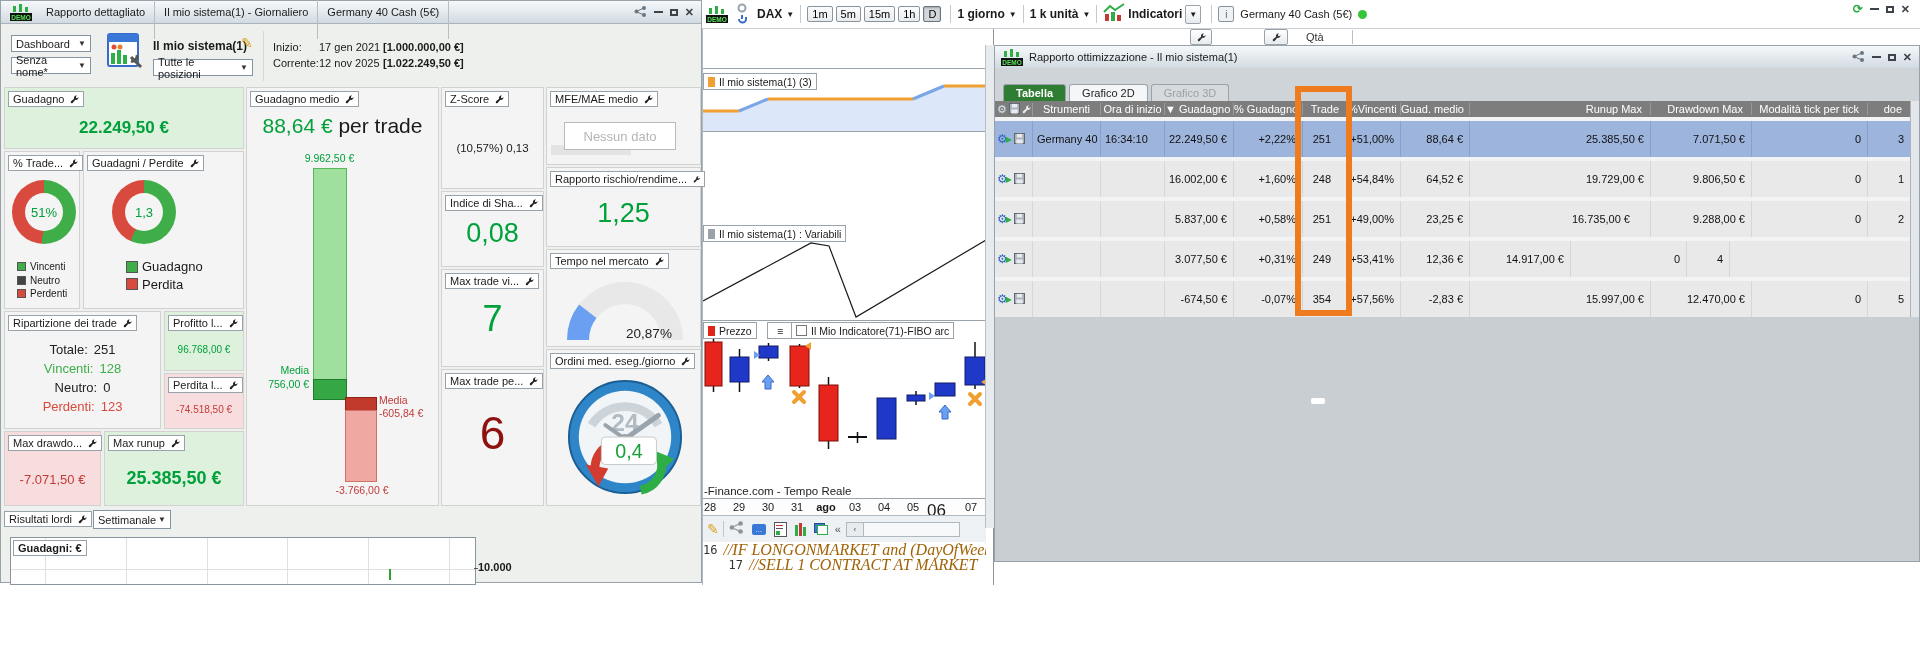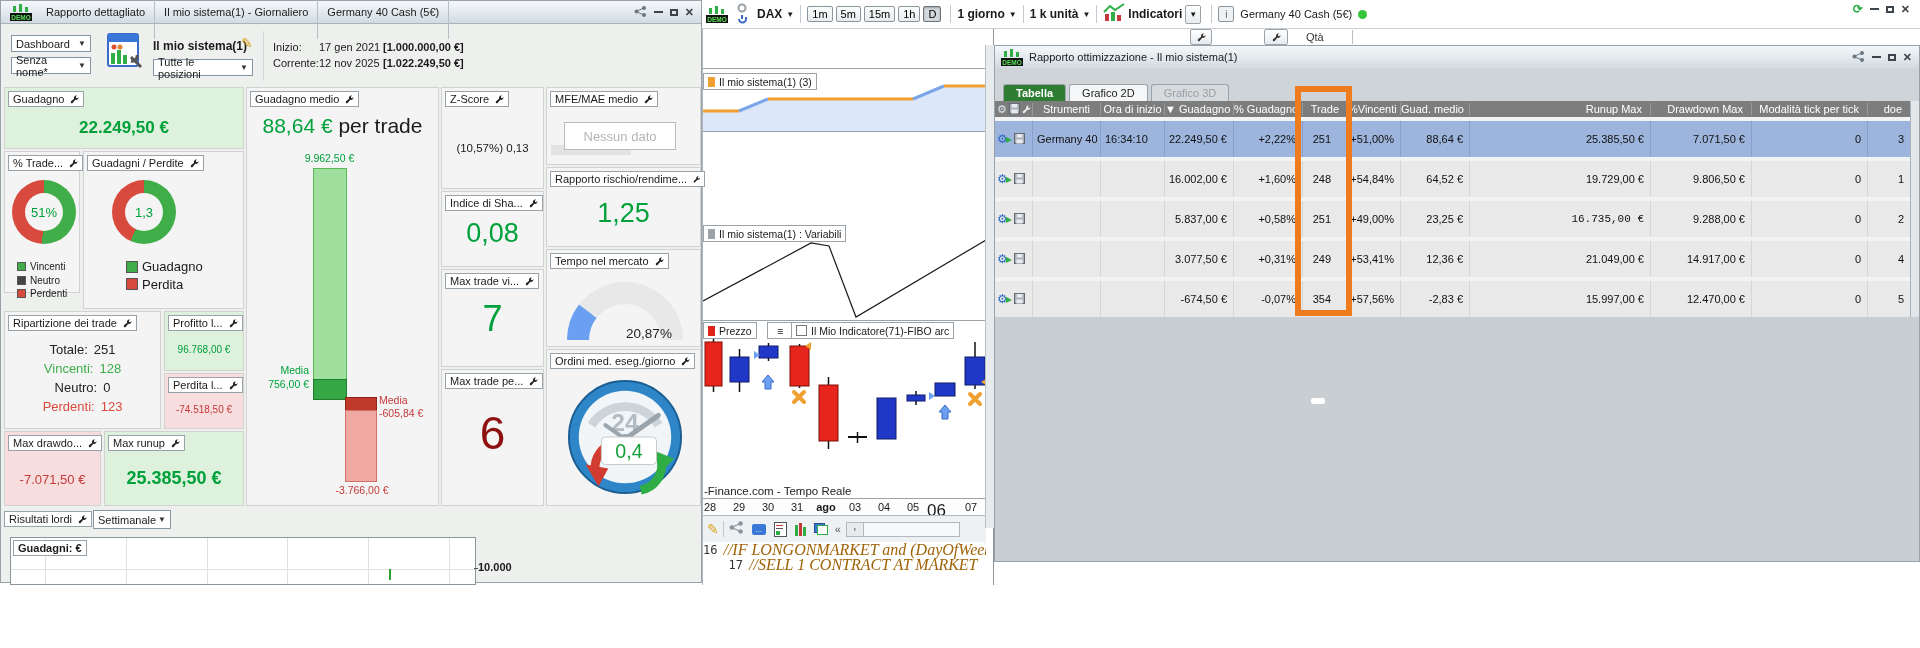--- a/index.html
+++ b/index.html
@@ -179,21 +179,21 @@
     <div class="panel green" style="left:3px;top:86px;width:240px;height:62px;">
       <div class="plabel wr">
           <span>Guadagno</span>
           <svg width="9" height="9" viewBox="0 0 16 16">
             <path d="M15 4.6a4.2 4.2 0 0 1-5.6 4L4.6 14a1.9 1.9 0 0 1-2.7-2.7l5.4-4.8A4.2 4.2 0 0 1 12.6 1L10.4 3.3l.5 2 2 .5L15.1 3.5z" fill="#222"></path>
           </svg>
         </div>
       <div class="bigval v-green" style="top:30px;font-size:17px;font-weight:bold;">22.249,50 €</div>
     </div>
 
-    <div class="panel" style="left:3px;top:150px;width:76px;height:142px;">
+    <div class="panel" style="left:3px;top:150px;width:76px;height:158px;">
       <div class="plabel wr">
           <span>% Trade...</span>
           <svg width="9" height="9" viewBox="0 0 16 16">
             <path d="M15 4.6a4.2 4.2 0 0 1-5.6 4L4.6 14a1.9 1.9 0 0 1-2.7-2.7l5.4-4.8A4.2 4.2 0 0 1 12.6 1L10.4 3.3l.5 2 2 .5L15.1 3.5z" fill="#222"></path>
           </svg>
         </div>
       <div class="donut" id="donut-trade" style="left: 7px; top: 28px; width: 64px; height: 64px; background: conic-gradient(rgb(63, 174, 73) 0deg, rgb(63, 174, 73) 51%, rgb(216, 74, 62) 51%, rgb(216, 74, 62) 100%);">
         <div class="hole">
             <span>51%</span>
           </div>
@@ -693,21 +693,21 @@
                 <rect x="2.5" y="7" width="7" height="4.5" fill="#e8eaee"></rect>
               </svg></span>
           </div>
           <div style="width:68px;box-sizing:border-box;border-right:1px solid #d6d6d6;height:100%;display:flex;align-items:center;justify-content:flex-start;padding-left:4px;white-space:nowrap;overflow:hidden;"></div>
           <div style="width:64px;box-sizing:border-box;border-right:1px solid #d6d6d6;height:100%;display:flex;align-items:center;justify-content:flex-start;padding-left:4px;white-space:nowrap;overflow:hidden;"></div>
           <div style="width:69px;box-sizing:border-box;border-right:1px solid #d6d6d6;height:100%;display:flex;align-items:center;justify-content:flex-end;padding-right:6px;white-space:nowrap;overflow:hidden;">5.837,00 €</div>
           <div style="width:69px;box-sizing:border-box;border-right:1px solid #d6d6d6;height:100%;display:flex;align-items:center;justify-content:flex-end;padding-right:6px;white-space:nowrap;overflow:hidden;">+0,58%</div>
           <div style="width:45px;box-sizing:border-box;border-right:1px solid #d6d6d6;height:100%;display:flex;align-items:center;justify-content:flex-end;padding-right:16px;white-space:nowrap;overflow:hidden;">251</div>
           <div style="width:53px;box-sizing:border-box;border-right:1px solid #d6d6d6;height:100%;display:flex;align-items:center;justify-content:flex-end;padding-right:6px;white-space:nowrap;overflow:hidden;">+49,00%</div>
           <div style="width:69px;box-sizing:border-box;border-right:1px solid #d6d6d6;height:100%;display:flex;align-items:center;justify-content:flex-end;padding-right:6px;white-space:nowrap;overflow:hidden;">23,25 €</div>
-          <div style="width:181px;box-sizing:border-box;border-right:1px solid #d6d6d6;height:100%;display:flex;align-items:center;justify-content:flex-end;padding-right:6px;white-space:nowrap;overflow:hidden;font-family:Liberation Mono, monospace;">16.735,00 €</div>
+          <div style="width:181px;box-sizing:border-box;border-right:1px solid #d6d6d6;height:100%;display:flex;align-items:center;justify-content:flex-end;padding-right:20px;white-space:nowrap;overflow:hidden;">16.735,00 €</div>
           <div style="width:101px;box-sizing:border-box;border-right:1px solid #d6d6d6;height:100%;display:flex;align-items:center;justify-content:flex-end;padding-right:6px;white-space:nowrap;overflow:hidden;">9.288,00 €</div>
           <div style="width:116px;box-sizing:border-box;border-right:1px solid #d6d6d6;height:100%;display:flex;align-items:center;justify-content:flex-end;padding-right:6px;white-space:nowrap;overflow:hidden;">0</div>
           <div style="width:43px;box-sizing:border-box;border-right:1px solid #d6d6d6;height:100%;display:flex;align-items:center;justify-content:flex-end;padding-right:6px;white-space:nowrap;overflow:hidden;">2</div>
         </div>
         <div style="display:flex;height:36px;background:#e9e9e9;border-top:4px solid #f2f3f4;font-size:11px;align-items:center;color:#111;">
           <div style="width:38px;box-sizing:border-box;border-right:1px solid #d6d6d6;display:flex;align-items:center;padding-left:2px;height:100%;">
             <span style="color:#2c66c4;font-size:12px;">⚙</span>
             <span style="color:#2fae46;font-size:8px;margin-left:-2px;">▶</span>
             <span style="margin-left:2px;"><svg width="11" height="11" viewBox="0 0 12 12">
                 <rect x="0.5" y="0.5" width="11" height="11" fill="#aab1b9" stroke="#5a616b"></rect>
@@ -715,21 +715,20 @@
                 <rect x="2.5" y="7" width="7" height="4.5" fill="#e8eaee"></rect>
               </svg></span>
           </div>
           <div style="width:68px;box-sizing:border-box;border-right:1px solid #d6d6d6;height:100%;display:flex;align-items:center;justify-content:flex-start;padding-left:4px;white-space:nowrap;overflow:hidden;"></div>
           <div style="width:64px;box-sizing:border-box;border-right:1px solid #d6d6d6;height:100%;display:flex;align-items:center;justify-content:flex-start;padding-left:4px;white-space:nowrap;overflow:hidden;"></div>
           <div style="width:69px;box-sizing:border-box;border-right:1px solid #d6d6d6;height:100%;display:flex;align-items:center;justify-content:flex-end;padding-right:6px;white-space:nowrap;overflow:hidden;">3.077,50 €</div>
           <div style="width:69px;box-sizing:border-box;border-right:1px solid #d6d6d6;height:100%;display:flex;align-items:center;justify-content:flex-end;padding-right:6px;white-space:nowrap;overflow:hidden;">+0,31%</div>
           <div style="width:45px;box-sizing:border-box;border-right:1px solid #d6d6d6;height:100%;display:flex;align-items:center;justify-content:flex-end;padding-right:16px;white-space:nowrap;overflow:hidden;">249</div>
           <div style="width:53px;box-sizing:border-box;border-right:1px solid #d6d6d6;height:100%;display:flex;align-items:center;justify-content:flex-end;padding-right:6px;white-space:nowrap;overflow:hidden;">+53,41%</div>
           <div style="width:69px;box-sizing:border-box;border-right:1px solid #d6d6d6;height:100%;display:flex;align-items:center;justify-content:flex-end;padding-right:6px;white-space:nowrap;overflow:hidden;">12,36 €</div>
-          <div style="width:181px;box-sizing:border-box;border-right:1px solid #d6d6d6;height:100%;display:flex;align-items:center;justify-content:flex-end;padding-right:6px;white-space:nowrap;overflow:hidden;">21.049,00 €</div>
           <div style="width:101px;box-sizing:border-box;border-right:1px solid #d6d6d6;height:100%;display:flex;align-items:center;justify-content:flex-end;padding-right:6px;white-space:nowrap;overflow:hidden;">14.917,00 €</div>
           <div style="width:116px;box-sizing:border-box;border-right:1px solid #d6d6d6;height:100%;display:flex;align-items:center;justify-content:flex-end;padding-right:6px;white-space:nowrap;overflow:hidden;">0</div>
           <div style="width:43px;box-sizing:border-box;border-right:1px solid #d6d6d6;height:100%;display:flex;align-items:center;justify-content:flex-end;padding-right:6px;white-space:nowrap;overflow:hidden;">4</div>
         </div>
         <div style="display:flex;height:36px;background:#e9e9e9;border-top:4px solid #f2f3f4;font-size:11px;align-items:center;color:#111;">
           <div style="width:38px;box-sizing:border-box;border-right:1px solid #d6d6d6;display:flex;align-items:center;padding-left:2px;height:100%;">
             <span style="color:#2c66c4;font-size:12px;">⚙</span>
             <span style="color:#2fae46;font-size:8px;margin-left:-2px;">▶</span>
             <span style="margin-left:2px;"><svg width="11" height="11" viewBox="0 0 12 12">
                 <rect x="0.5" y="0.5" width="11" height="11" fill="#aab1b9" stroke="#5a616b"></rect>

